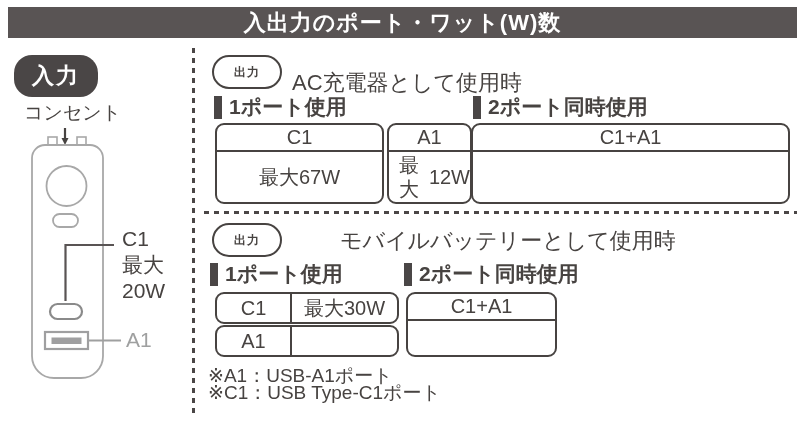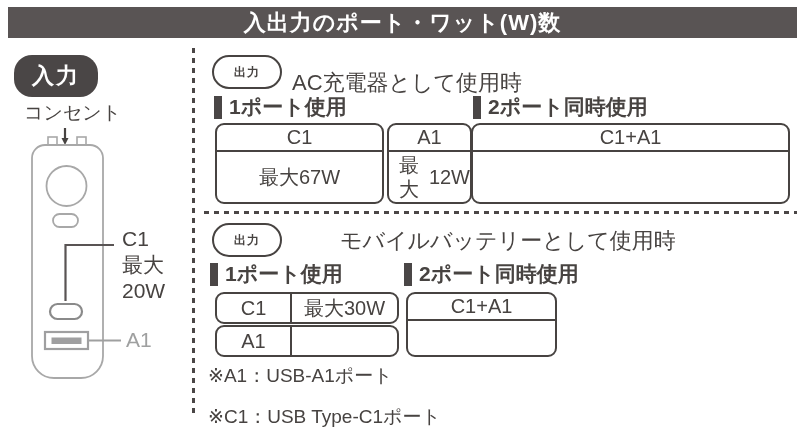--- a/index.html
+++ b/index.html
@@ -189,15 +189,15 @@
   </div>
   <div class="port-row" style="left:215px;top:325px;width:180px;height:28px;">
     <div class="cell-port">A1</div>
   </div>
 
   <div class="spec-table" style="left:406px;top:292px;width:147px;height:61px;">
     <div class="thead">C1+A1</div>
   </div>
 
   <div class="footnote" style="left:208px;top:363px;">※A1：USB-A1ポート</div>
-  <div class="footnote" style="left:208px;top:404px;">※C1：USB Type-C1ポート</div>
+  <div class="footnote" style="left:208px;top:380px;">※C1：USB Type-C1ポート</div>
 
 </div>
 
 </body></html>

